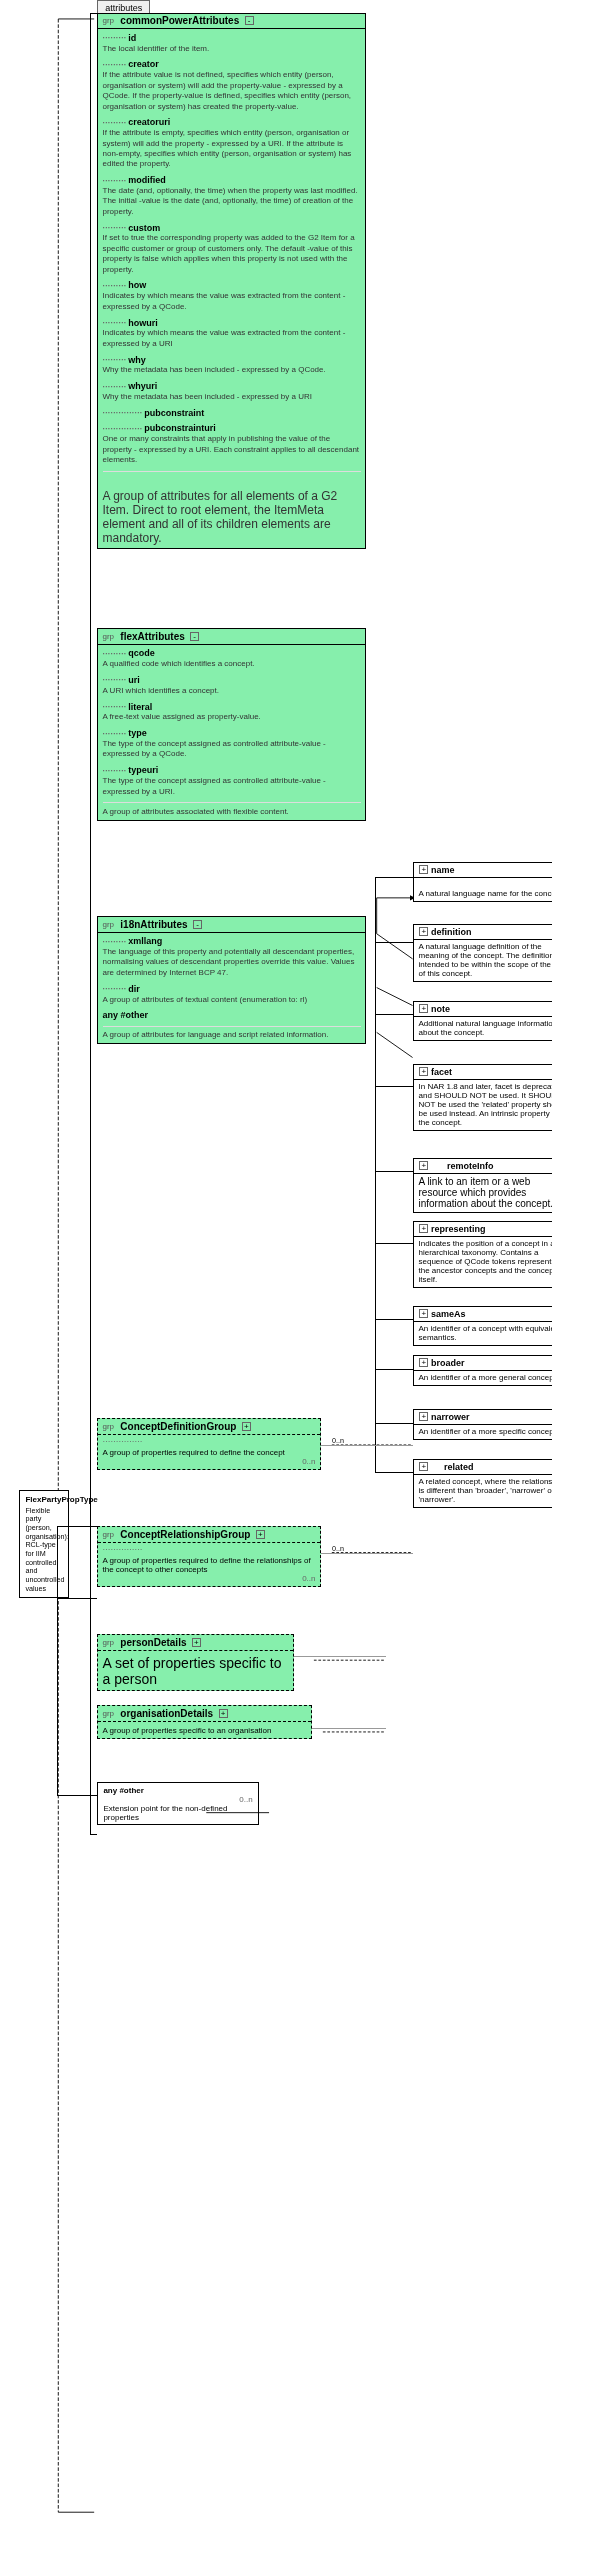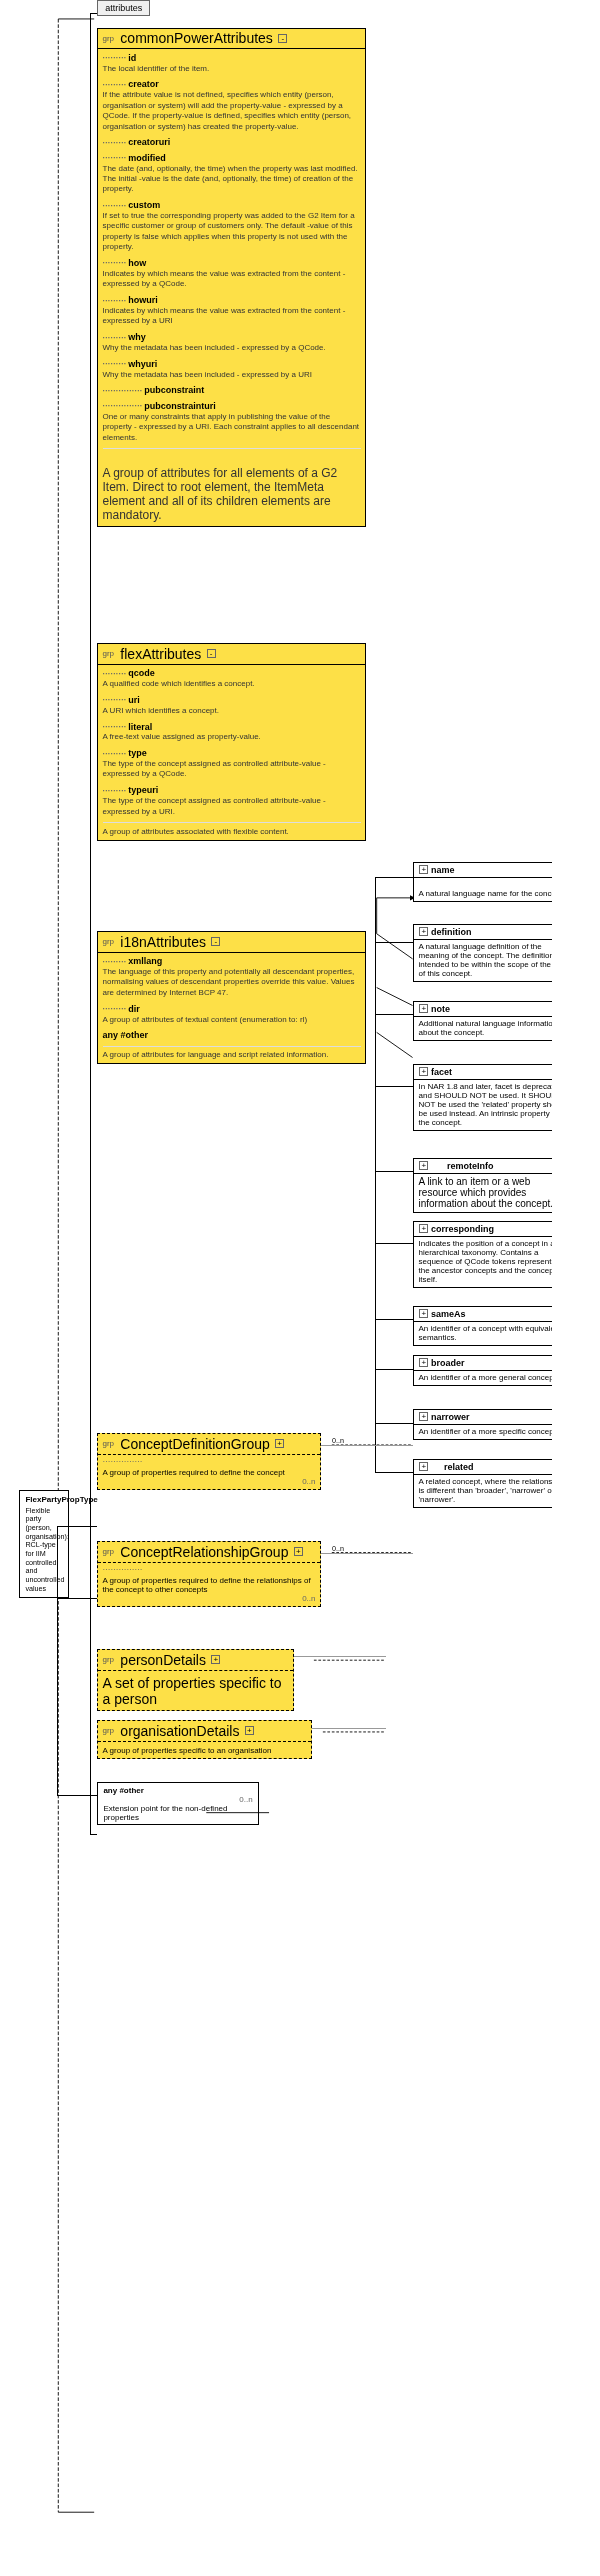--- a/index.html
+++ b/index.html
@@ -31,23 +31,22 @@
     }
     .class-box .class-header {
       border-bottom: 0.9px solid #000;
       padding: 1.8px 3.6px;
       text-align: center;
       font-size: 9px;
     }
     .attr-section {
       position: absolute;
       border: 0.9px solid #000;
-      background: #fde047;
+      background: #86efac;
       font-size: 9px;
-      margin-top: 15px;
     }
     .attr-section .section-header {
       border-bottom: 0.9px solid #000;
       padding: 1.8px 4.5px;
       display: flex;
       align-items: center;
       gap: 3.6px;
     }
     .attr-section .section-content {
       padding: 3.6px 4.5px;
@@ -108,22 +107,22 @@
       cursor: pointer;
       margin-left: 1.8px;
     }
     .grp-icon {
       display: inline-block;
       font-size: 8px;
       color: #555;
       margin-right: 2.7px;
     }
     .prop-name {
-      font-weight: normal;
-      font-size: 14px;
+      font-weight: bold;
+      font-size: 10px;
     }
     .dots {
       font-size: 8px;
       color: #666;
     }
   </style>
 </head>
 <body>
 
 <div class="page-container">
@@ -198,20 +197,21 @@
             <span>creator</span>
           </div>
           <div class="attr-desc">If the attribute value is not defined, specifies which entity (person, organisation or system) will add the property-value - expressed by a QCode. If the property-value is defined, specifies which entity (person, organisation or system) has created the property-value.</div>
         </div>
 
         <div class="attr-item">
           <div class="attr-name">
             <span class="dots">·········</span>
             <span>creatoruri</span>
           </div>
+          <div class="attr-desc">If the attribute is empty, specifies which entity (person, organisation or system) will add the property - expressed by a URI. If the attribute is non-empty, specifies which entity (person, organisation or system) has edited the property.</div>
         </div>
 
         <div class="attr-item">
           <div class="attr-name">
             <span class="dots">·········</span>
             <span>modified</span>
           </div>
           <div class="attr-desc">The date (and, optionally, the time) when the property was last modified. The initial -value is the date (and, optionally, the time) of creation of the property.</div>
         </div>
 
@@ -407,21 +407,21 @@
       <div class="class-header" style="display:flex; align-items:center; gap:2.7px;">
         <span class="expand-icon">+</span>
         <span style="font-weight:bold;margin-left:16px;">remoteInfo</span>
       </div>
       <div style="padding:2.7px 4.5px; font-size:10px;">A link to an item or a web resource which provides information about the concept.</div>
     </div>
 
     <div class="class-box" style="left:413px; top:1221px; width:162px; font-size:8px;">
       <div class="class-header" style="display:flex; align-items:center; gap:2.7px;">
         <span class="expand-icon">+</span>
-        <span style="font-weight:bold;">corresponding</span>
+        <span style="font-weight:bold;">representing</span>
       </div>
       <div style="padding:2.7px 4.5px; font-size:8px;">Indicates the position of a concept in a hierarchical taxonomy. Contains a sequence of QCode tokens representing the ancestor concepts and the concept itself.</div>
     </div>
 
     <div class="class-box" style="left:413px; top:1306px; width:162px; font-size:8px;">
       <div class="class-header" style="display:flex; align-items:center; gap:2.7px;">
         <span class="expand-icon">+</span>
         <span style="font-weight:bold;">sameAs</span>
       </div>
       <div style="padding:2.7px 4.5px; font-size:8px;">An identifier of a concept with equivalent semantics.</div>

